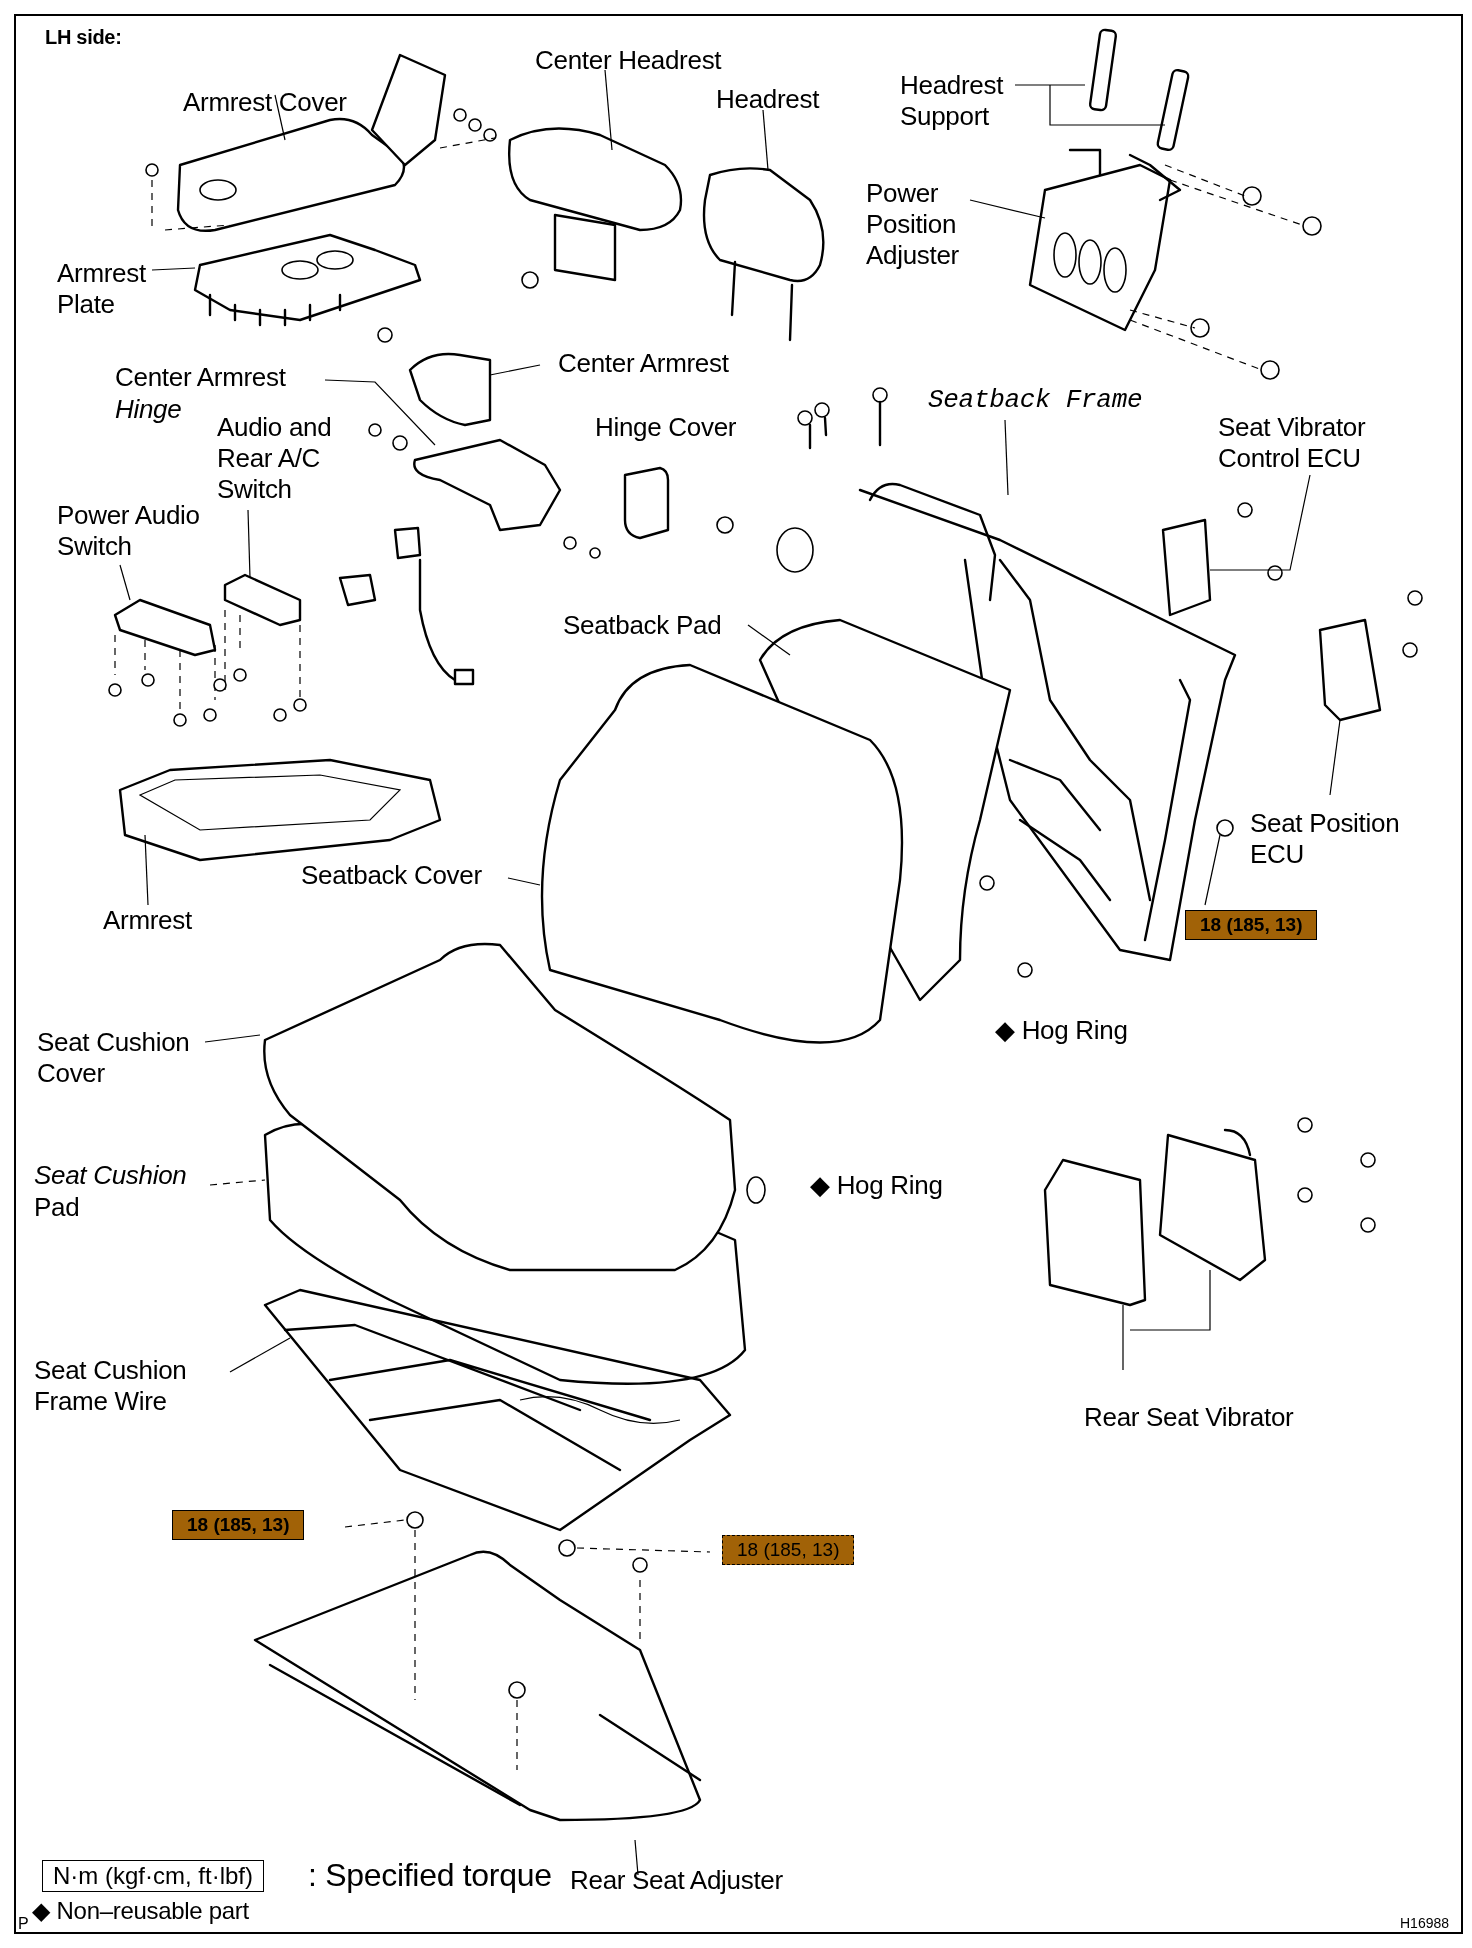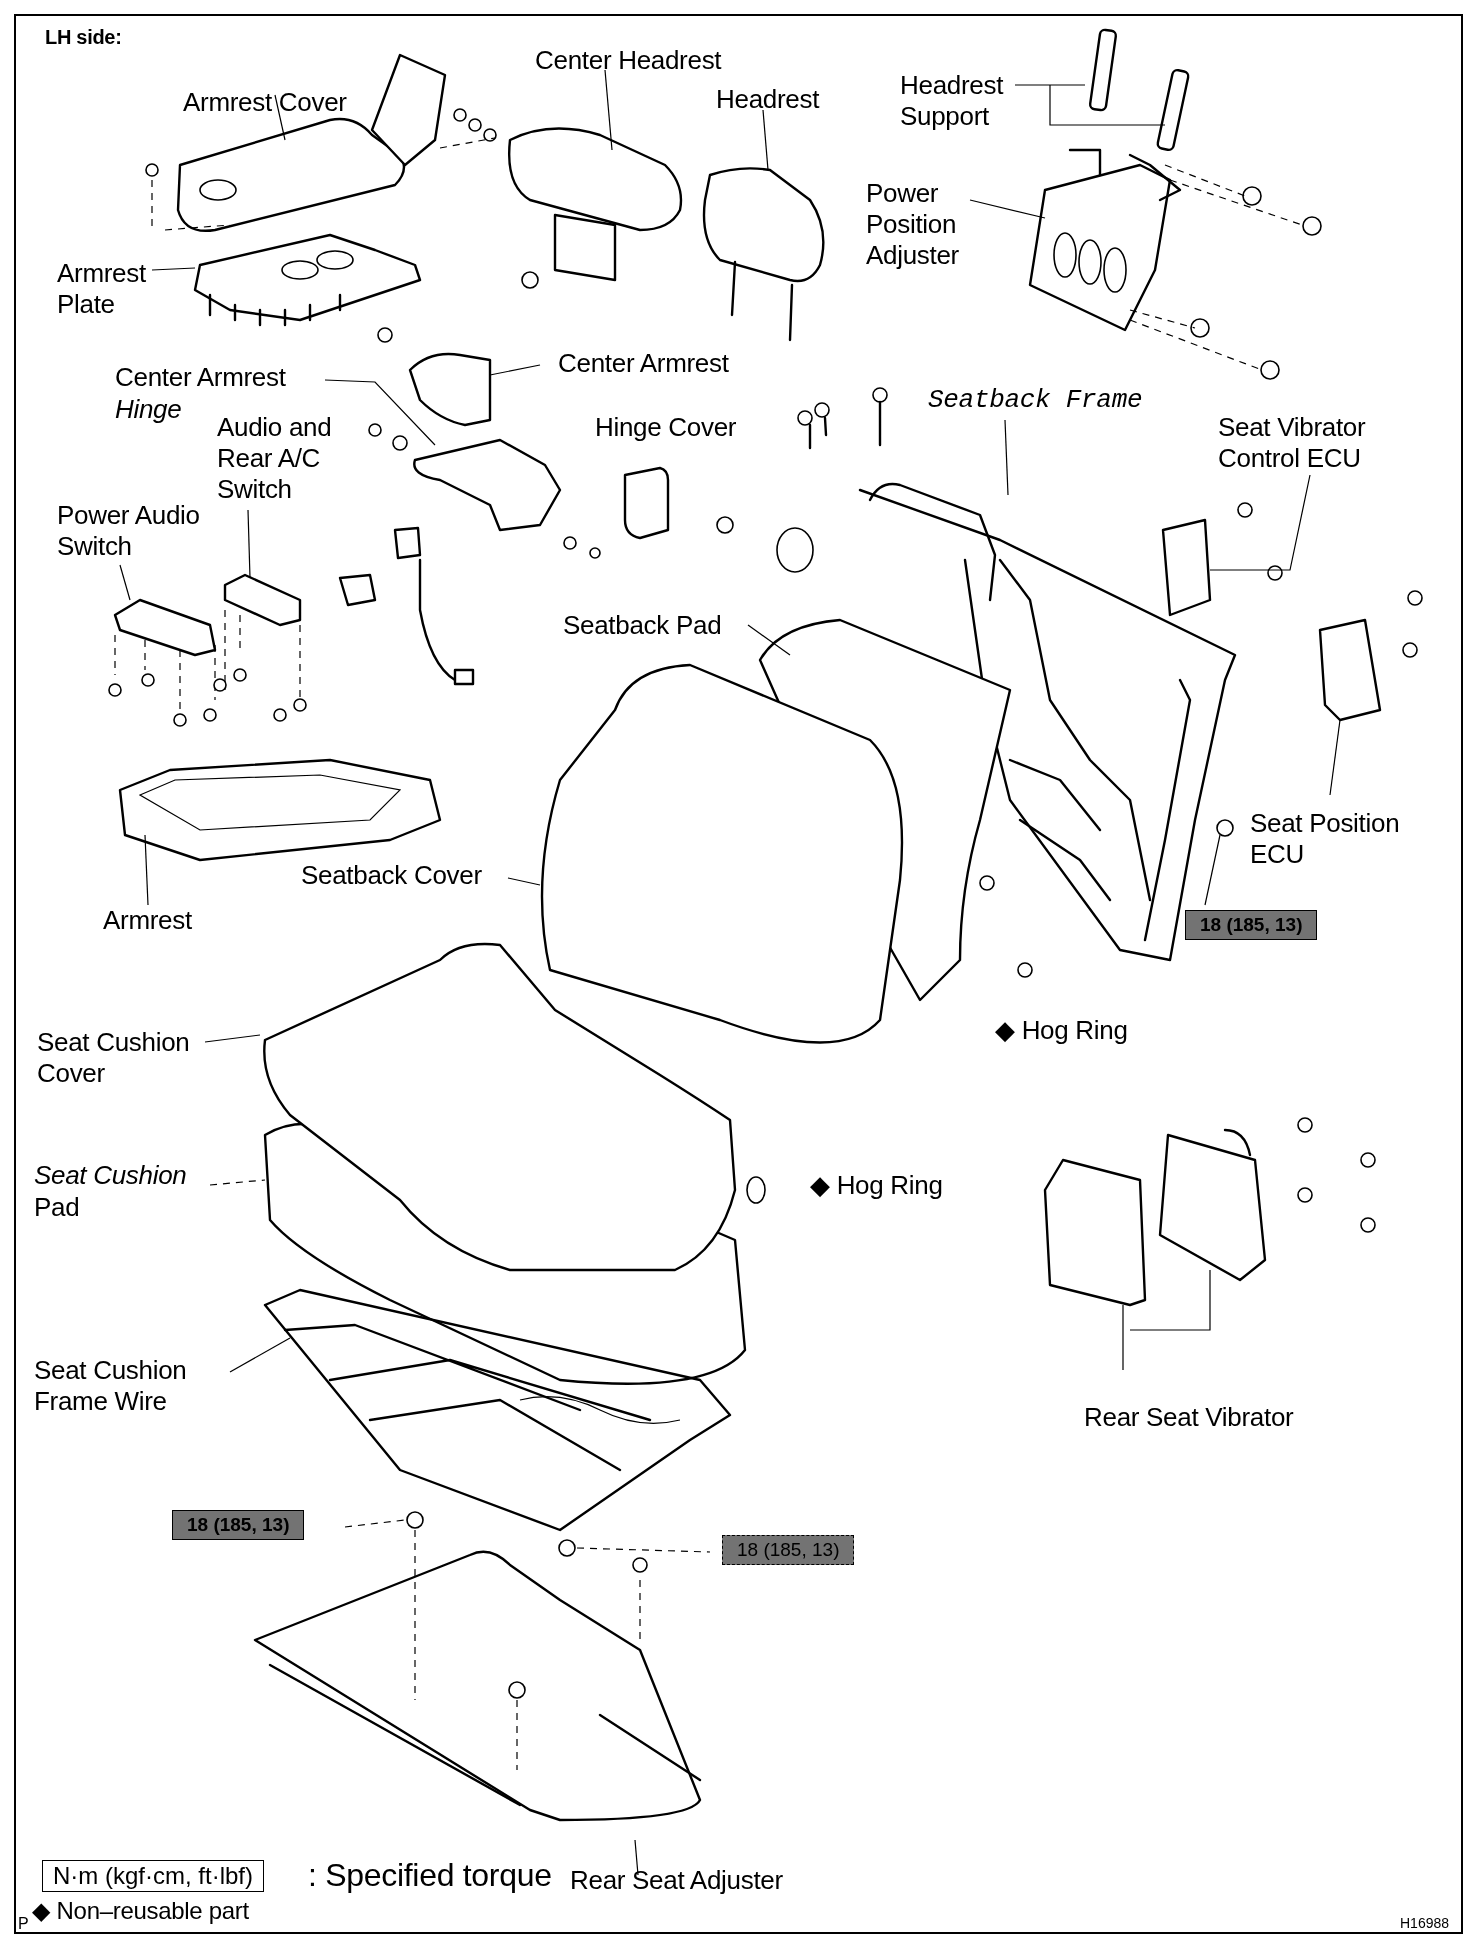--- a/index.html
+++ b/index.html
@@ -5,21 +5,21 @@
   html, body { margin:0; padding:0; background:#ffffff; }
   body { width:1472px; height:1948px; position:relative; overflow:hidden;
          font-family:"Liberation Sans", sans-serif; color:#000; }
   #frame { position:absolute; left:14px; top:14px; width:1449px; height:1920px;
            border:2px solid #000; box-sizing:border-box; }
   svg#art { position:absolute; left:0; top:0; width:1472px; height:1948px; }
   .lbl { position:absolute; font-size:26px; line-height:31px; white-space:pre; letter-spacing:-0.3px; }
   .lbl.it { font-style:italic; }
   .lbl.bold { font-weight:bold; }
   .torque { position:absolute; font-size:19px; font-weight:bold; border:1.5px solid #000;
-            padding:3px 14px; background:#737373; white-space:nowrap; }
+            padding:3px 14px; background:#a16207; white-space:nowrap; }
   .torque.dash { border-style:dashed; font-weight:normal; }
   .legend-box { position:absolute; font-size:24px; border:1.5px solid #000; padding:1px 10px; white-space:nowrap;margin-left:12px; }
   .small { position:absolute; font-size:14px; white-space:nowrap; }
   .ln { fill:none; stroke:#000; stroke-width:2.4; stroke-linejoin:round; stroke-linecap:round; }
   .thin { fill:none; stroke:#000; stroke-width:1.2; }
   .dash { fill:none; stroke:#000; stroke-width:1.2; stroke-dasharray:7 6; }
   .part { fill:#fff; stroke:#000; stroke-width:2.4; stroke-linejoin:round; }
   .hole { fill:#fff; stroke:#000; stroke-width:1.6; }
 </style>
 </head>

